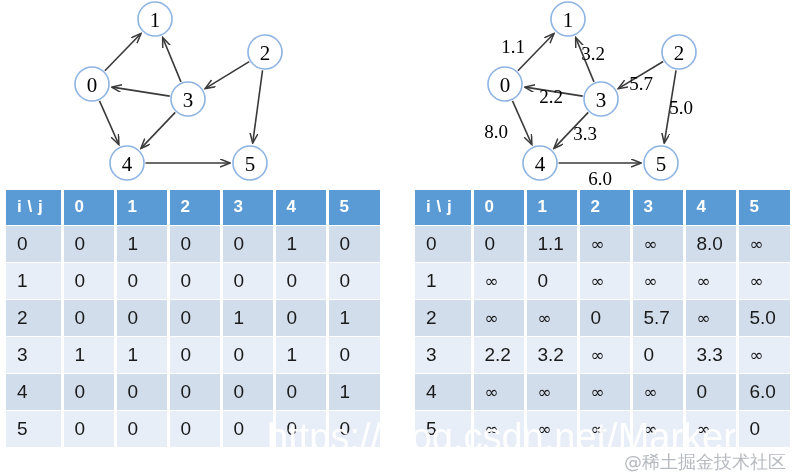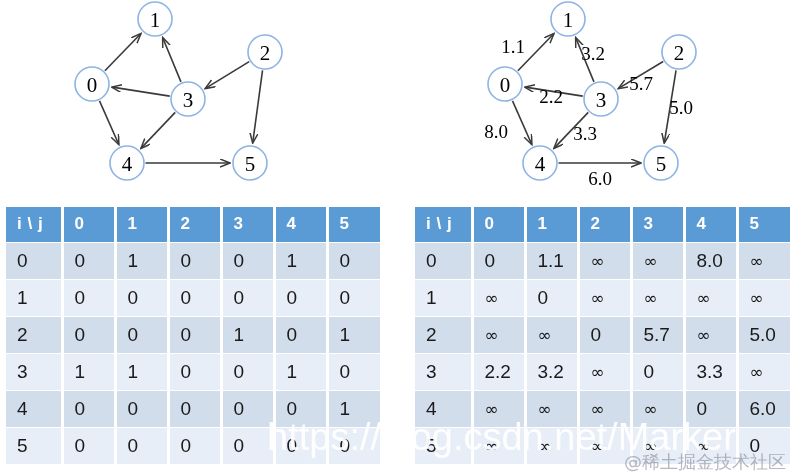--- a/index.html
+++ b/index.html
@@ -53,21 +53,21 @@
     font-family: "Liberation Serif", "DejaVu Serif", serif;
     font-size: 19px;
     fill: #000000;
     text-anchor: middle;
     dominant-baseline: central;
   }
 
   
   .matrix {
     position: absolute;
-    top: 207px;
+    top: 190px;
     border-collapse: collapse;
     table-layout: fixed;
     font-family: "Liberation Sans", "DejaVu Sans", sans-serif;
     padding-left: 9px;
   }
   #matrix-adjacency { left: 6px;   width: 372px; }
   #matrix-weight    { left: 415px; width: 375px; }
 
   .matrix th, .matrix td {
     padding: 0;

